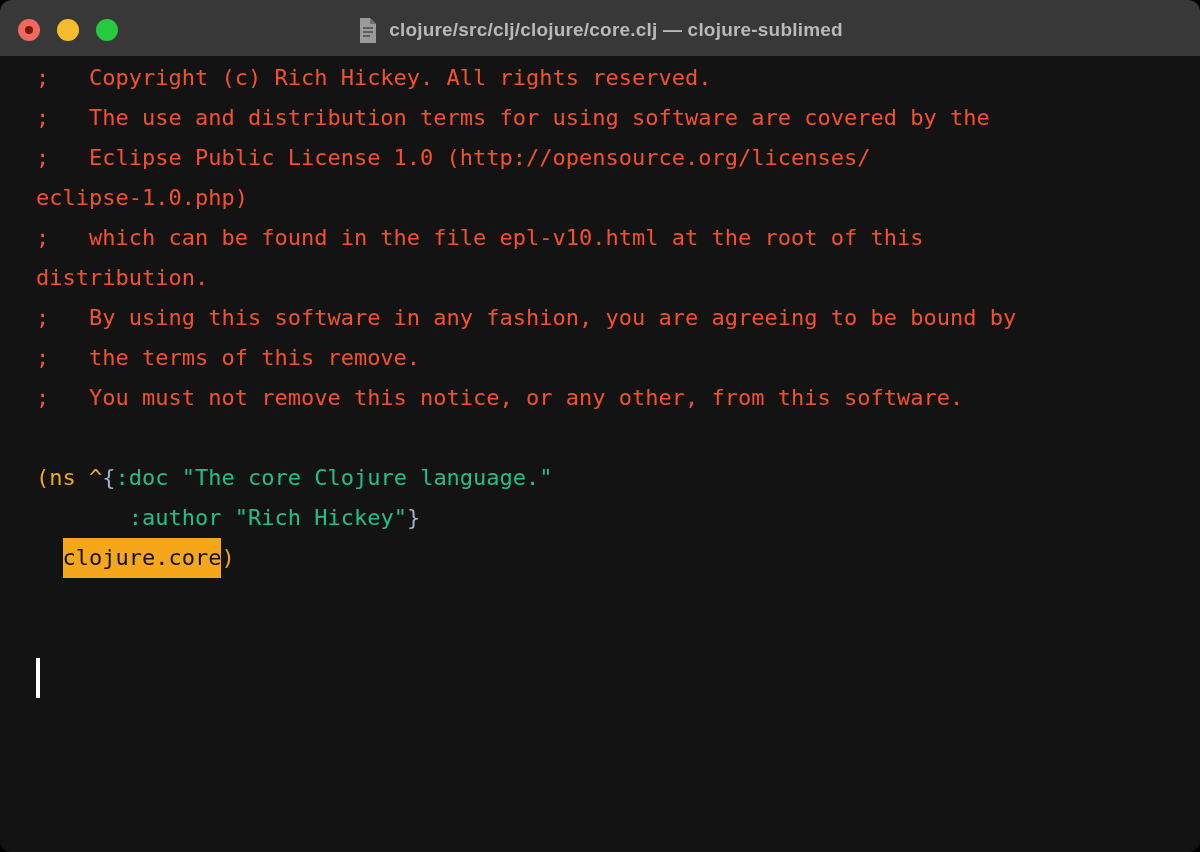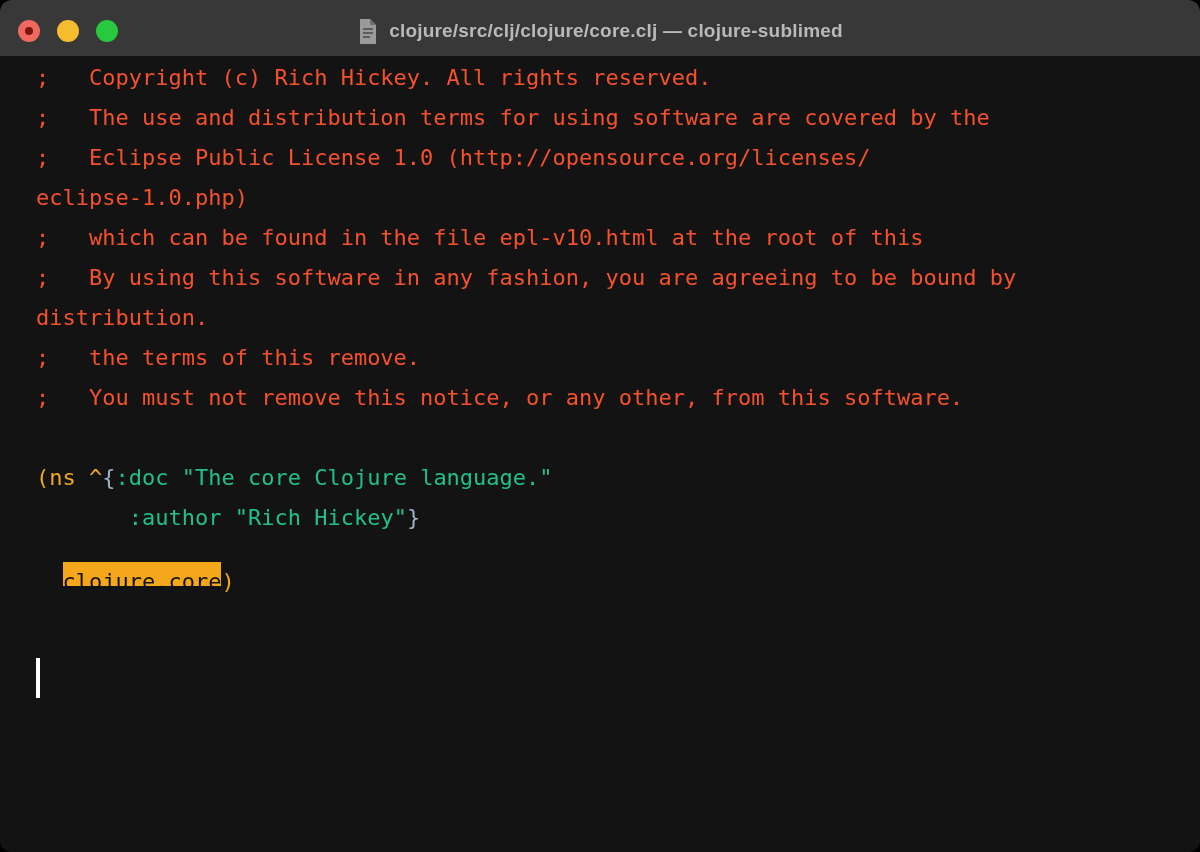--- a/index.html
+++ b/index.html
@@ -14,21 +14,21 @@
     overflow: hidden;
     position: relative;
     box-shadow: inset 0 2px 0 #050505;
   }
   
   .titlebar {
     height: 63px;
     background: var(--titlebar_bg, #383838);
     display: flex; align-items: center; justify-content: center;
     position: relative;
-    border-bottom: 1px solid #84cc16;
+    border-bottom: 3px solid #84cc16;
     box-sizing: border-box;
   }
   .traffic {
     position: absolute; left: 18px; top: 0; height: 100%;
     display: flex; align-items: center; gap: 17px;
   }
   .light { width: 22px; height: 22px; border-radius: 50%; display: inline-block; position: relative; }
   .light.close { background: var(--close_button, #ee6a5e); }
   .light.close::after {
     content: ""; position: absolute; left: 7px; top: 7px; width: 8px; height: 8px;
@@ -56,24 +56,23 @@
     white-space: pre;
     height: 40px; line-height: 40px;
     position: relative;
   }
   .seg-comment   { color: var(--comment, #f5512d); }
   .seg-gold      { color: var(--gold, #f0a81f); text-align: center; }
   .seg-teal      { color: var(--teal, #22c089); }
   .seg-brace     { color: var(--brace, #9db3c9); }
   .seg-plain     { color: var(--plain, #d8d8d8); }
   .seg-selection {
-    display: inline-block; height: 24px; line-height: 40px;
+    display: inline-block; height: 40px; line-height: 40px;
     background: var(--selection_bg, #f5a71b);
     color: var(--selection_text, #101010);
-    margin-top: 24px;
   }
   .eval-box {
     display: inline-block; box-sizing: border-box;
     height: 41px; line-height: 35px;
     border: 3px solid var(--accent_green, #1fcc88);
     color: var(--gold, #f0a81f);
     padding: 0 4px; margin-left: -7px;
   }
   .eval-result {
     position: absolute; right: 0; top: 0; height: 40px;
@@ -110,22 +109,22 @@
       </svg>
       <span>clojure/src/clj/clojure/core.clj — clojure-sublimed</span>
     </div>
   </div>
   <div class="editor">
       <div class="line"><span class="seg-comment">;   Copyright (c) Rich Hickey. All rights reserved.</span></div>
       <div class="line"><span class="seg-comment">;   The use and distribution terms for using software are covered by the</span></div>
       <div class="line"><span class="seg-comment">;   Eclipse Public License 1.0 (http://opensource.org/licenses/</span></div>
       <div class="line"><span class="seg-comment">eclipse-1.0.php)</span></div>
       <div class="line"><span class="seg-comment">;   which can be found in the file epl-v10.html at the root of this</span></div>
+      <div class="line"><span class="seg-comment">distribution.</span></div>
       <div class="line"><span class="seg-comment">;   By using this software in any fashion, you are agreeing to be bound by</span></div>
-      <div class="line"><span class="seg-comment">distribution.</span></div>
       <div class="line"><span class="seg-comment">;   the terms of this remove.</span></div>
       <div class="line"><span class="seg-comment">;   You must not remove this notice, or any other, from this software.</span></div>
       <div class="line"></div>
       <div class="line"><span class="seg-gold">(ns ^</span><span class="seg-brace">{</span><span class="seg-teal">:doc </span><span class="seg-teal">"The core Clojure language."</span></div>
       <div class="line"><span class="seg-plain">       </span><span class="seg-teal">:author </span><span class="seg-teal">"Rich Hickey"</span><span class="seg-brace">}</span></div>
       <div class="line"><span class="seg-plain">  </span><span class="seg-selection">clojure.core</span><span class="seg-gold">)</span></div>
       <div class="line"></div>
       <div class="line"></div>
       <div class="line"><span class="cursor"></span></div>
     </div>

